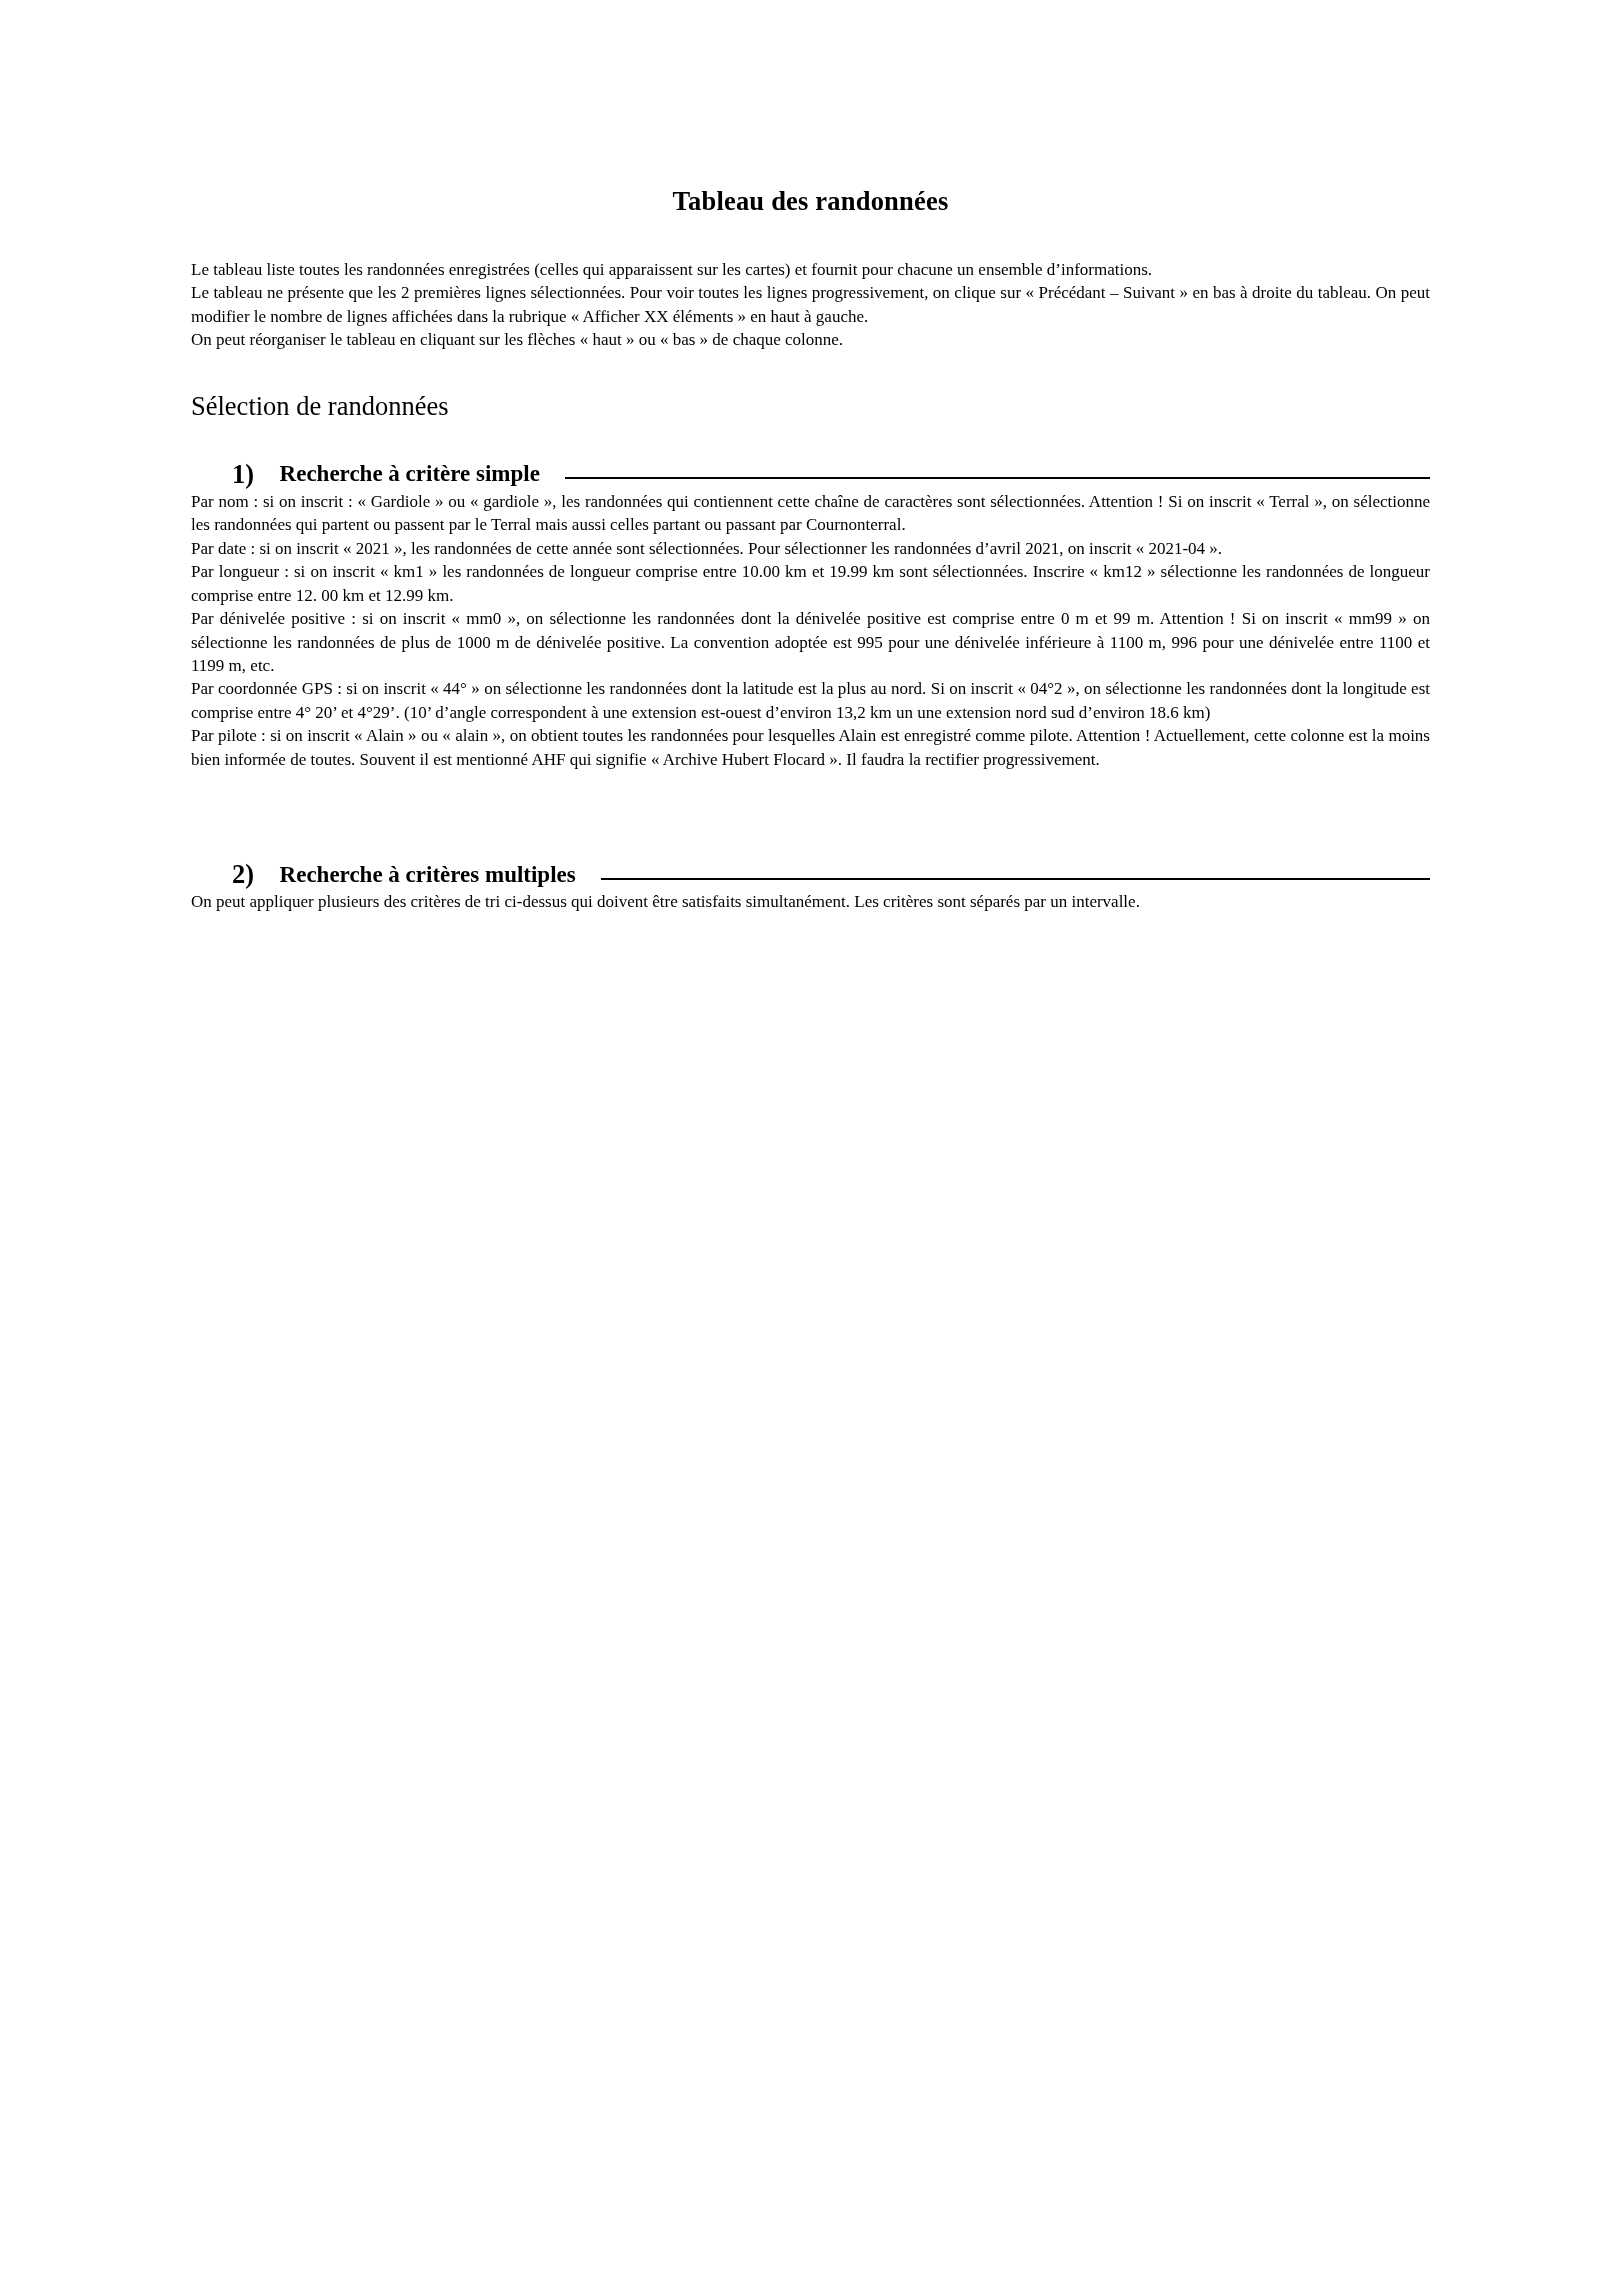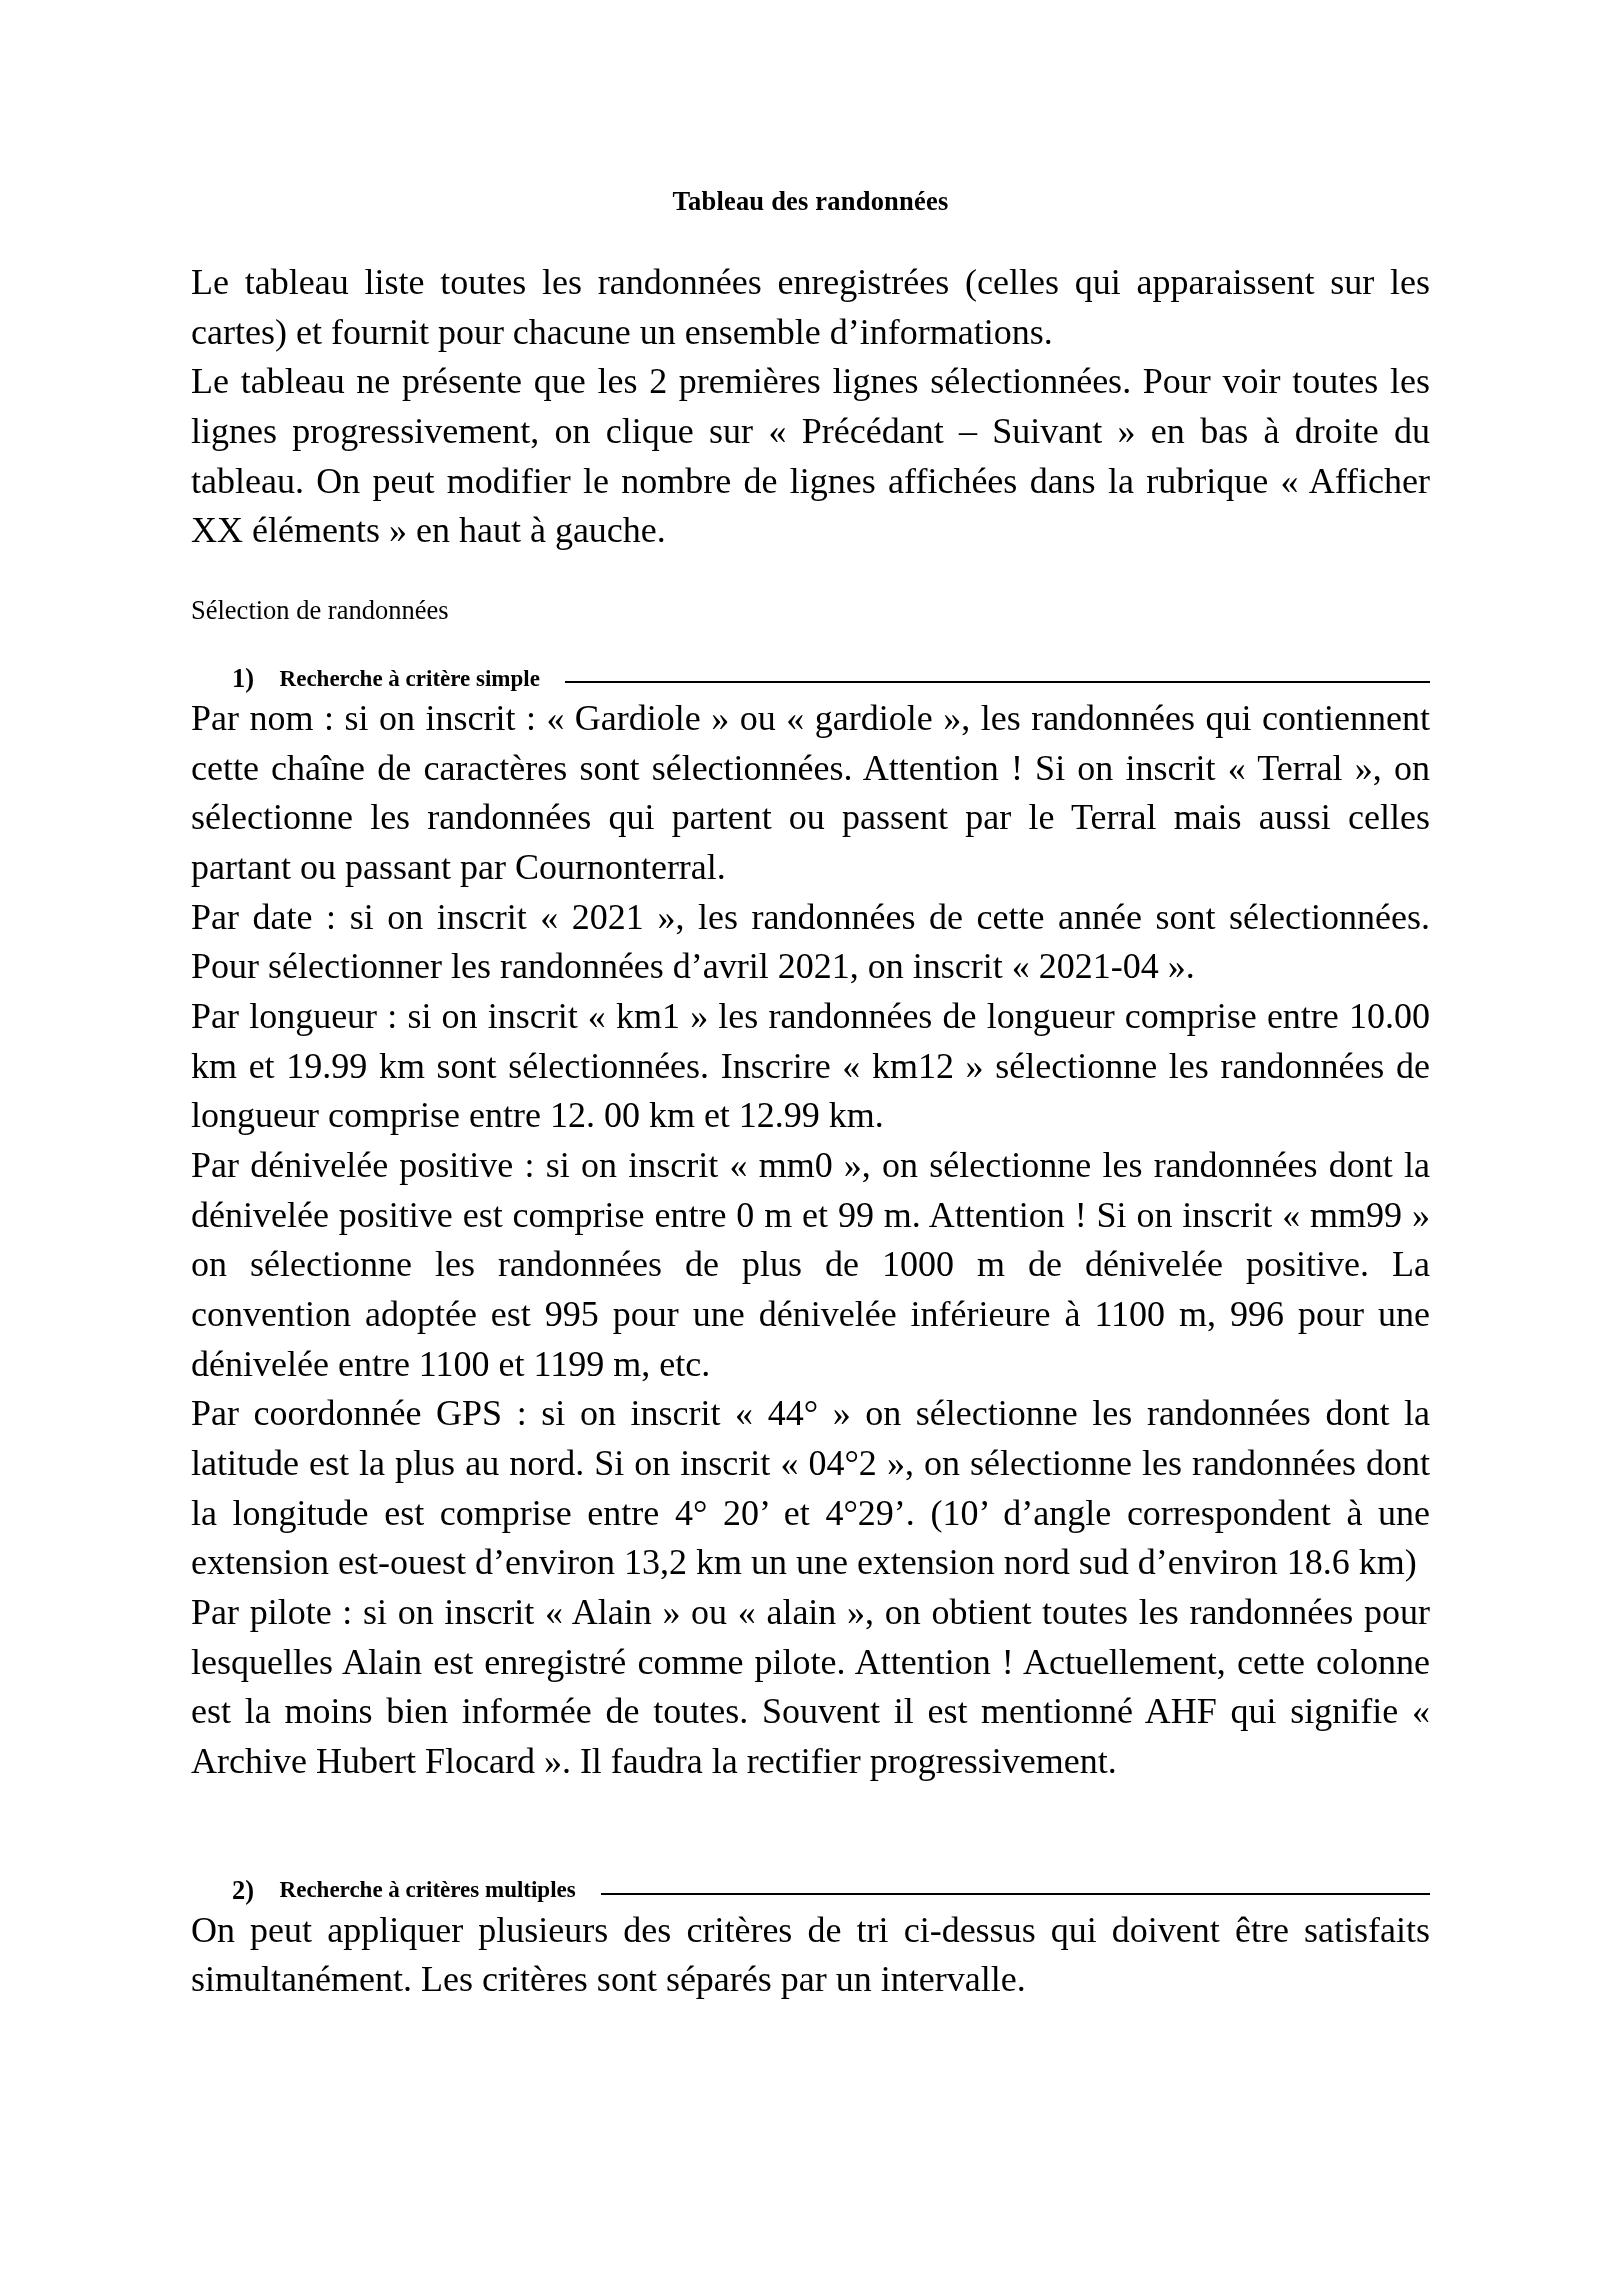--- a/index.html
+++ b/index.html
@@ -21,21 +21,21 @@
     background: #ffffff;
   }
   .doc-title {
     text-align: center;
     font-weight: bold;
     font-size: 26.5px;
     letter-spacing: 0.2px;
     margin: 0 0 41px 0;
   }
   p.body-text {
-    font-size: 36px;
+    font-size: 17px;
     line-height: 1.38;
     text-align: justify;
     text-justify: inter-word;
     margin: 0;
   }
   .para-spaced { margin-top: 29px; }
   .section-label {
     font-size: 26.5px;
     font-weight: normal;
     margin: 39px 0 0 0;
@@ -72,20 +72,21 @@
 </style>
 </head>
 <body>
 
 <div class="page">
 
   <div class="doc-title">Tableau des randonnées</div>
 
   <p class="body-text">Le tableau liste toutes les randonnées enregistrées (celles qui apparaissent sur les cartes) et fournit pour chacune un ensemble d’informations.</p>
   <p class="body-text tight">Le tableau ne présente que les 2 premières lignes sélectionnées. Pour voir toutes les lignes progressivement, on clique sur « Précédant – Suivant » en bas à droite du tableau. On peut modifier le nombre de lignes affichées dans la rubrique « Afficher XX éléments » en haut à gauche.</p>
+  <p class="body-text tight">On peut réorganiser le tableau en cliquant sur les flèches « haut » ou « bas » de chaque colonne.</p>
 
   <p class="section-label">Sélection de randonnées</p>
 
   <div class="numbered-heading">
     <span class="num">1)</span>
     <span class="htext">Recherche à critère simple</span>
     <span class="rule"></span>
   </div>
 
   <p class="body-text first-para-after-heading"><b>Par nom</b><span> : si on inscrit : « Gardiole » ou « gardiole », les randonnées qui contiennent cette chaîne de caractères sont sélectionnées. Attention ! Si on inscrit « Terral », on sélectionne les randonnées qui partent ou passent par le Terral mais aussi celles partant ou passant par Cournonterral.</span></p>

